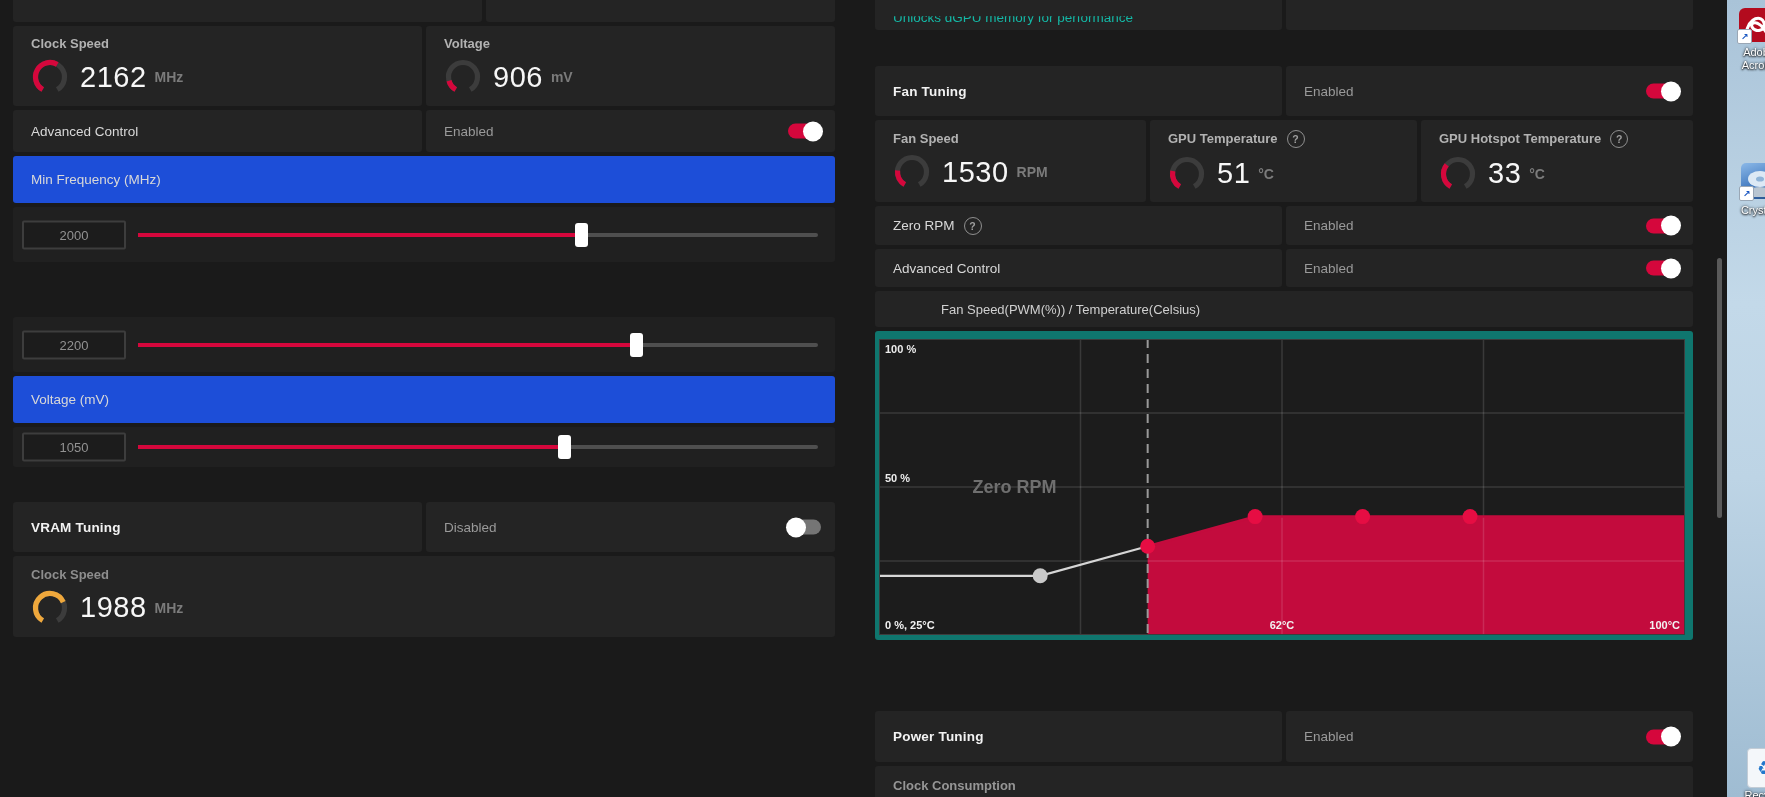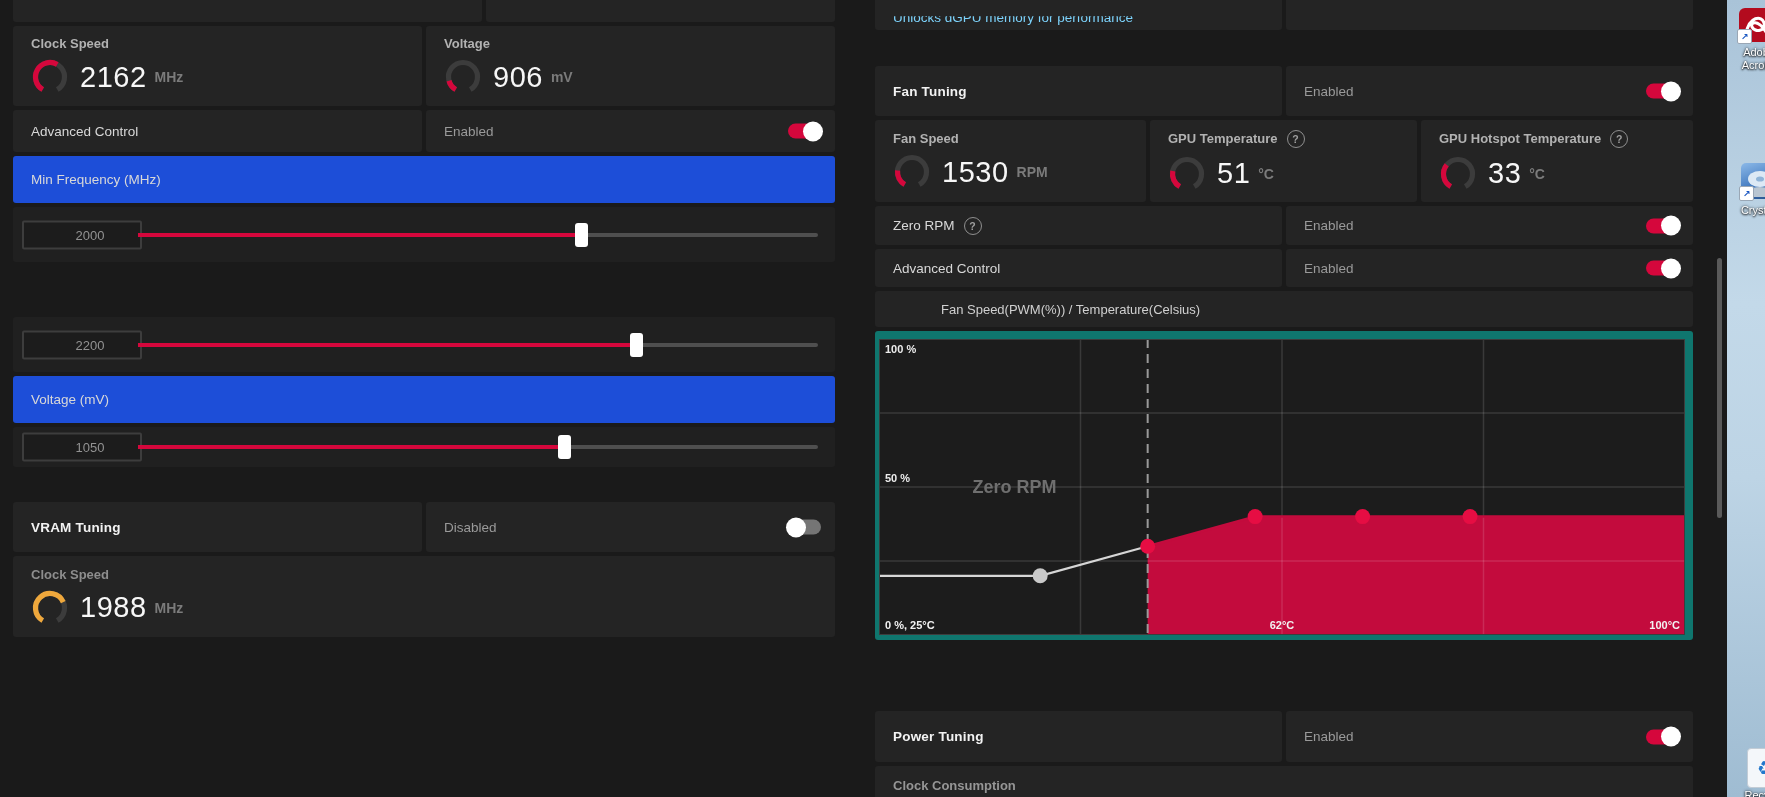--- a/index.html
+++ b/index.html
@@ -14,21 +14,21 @@
     position:absolute;background:#242424;border-radius:3px;
     box-sizing:border-box;display:flex;align-items:center;
     padding:0 0 0 18px;overflow:hidden;
   }
   .cell.labelrow{background:#1d4ed8;}
   .cell.sliderrow{background:#202020;}
   .cell.chartcell{background:#0f766e;display:block;padding:0;font-weight:bold;}
   .sec-title{font-weight:bold;color:#f2f2f2;font-size:13.5px;letter-spacing:.2px;}
   .row-label{color:#d8d8d8;font-size:13.5px;}
   .state-label{color:#9a9a9a;font-size:13.5px;}
-  .dim-note{color:#7dd3fc;font-size:13.5px;}
+  .dim-note{color:#14b8a6;font-size:13.5px;}
 
   
   .toggle{position:absolute;right:14px;top:50%;transform:translateY(-50%);
     width:33px;height:15px;border-radius:8px;background:#757575;cursor:pointer;}
   .toggle .knob{position:absolute;top:50%;transform:translateY(-50%);left:-2px;
     width:20px;height:20px;border-radius:50%;background:#ffffff;}
   .toggle.on{background:var(--accent);}
   .toggle.on .knob{left:auto;right:-2px;}
 
   
@@ -41,21 +41,21 @@
 
   
   .qicon{display:inline-flex;align-items:center;justify-content:center;
     width:16px;height:16px;border:1.4px solid #8f8f8f;border-radius:50%;
     color:#9f9f9f;font-size:10.5px;font-weight:bold;margin-left:9px;cursor:pointer;flex:0 0 auto;}
 
   
   .valbox{position:absolute;left:9px;top:50%;transform:translateY(-50%);
     width:100px;height:25px;border:2px solid #3d3d3d;border-radius:2px;
     color:#929292;font-size:13px;display:flex;align-items:center;justify-content:center;
-    background:#1c1c1c;cursor:text;padding-left:16px;}
+    background:#1c1c1c;cursor:text;}
   .track{position:absolute;left:125px;right:17px;top:50%;transform:translateY(-50%);
     height:4px;background:#4f4f4f;border-radius:2px;cursor:pointer;}
   .track .fill{position:absolute;left:0;top:0;bottom:0;background:var(--accent);}
   .track .handle{position:absolute;top:50%;transform:translateY(-50%);
     width:13px;height:24px;background:#ffffff;border-radius:3px;cursor:grab;}
 
   .fine-row{justify-content:center;padding:0;cursor:pointer;}
   .fine-label{color:#9a9a9a;font-size:12.5px;margin-left:14px;}
 
   

